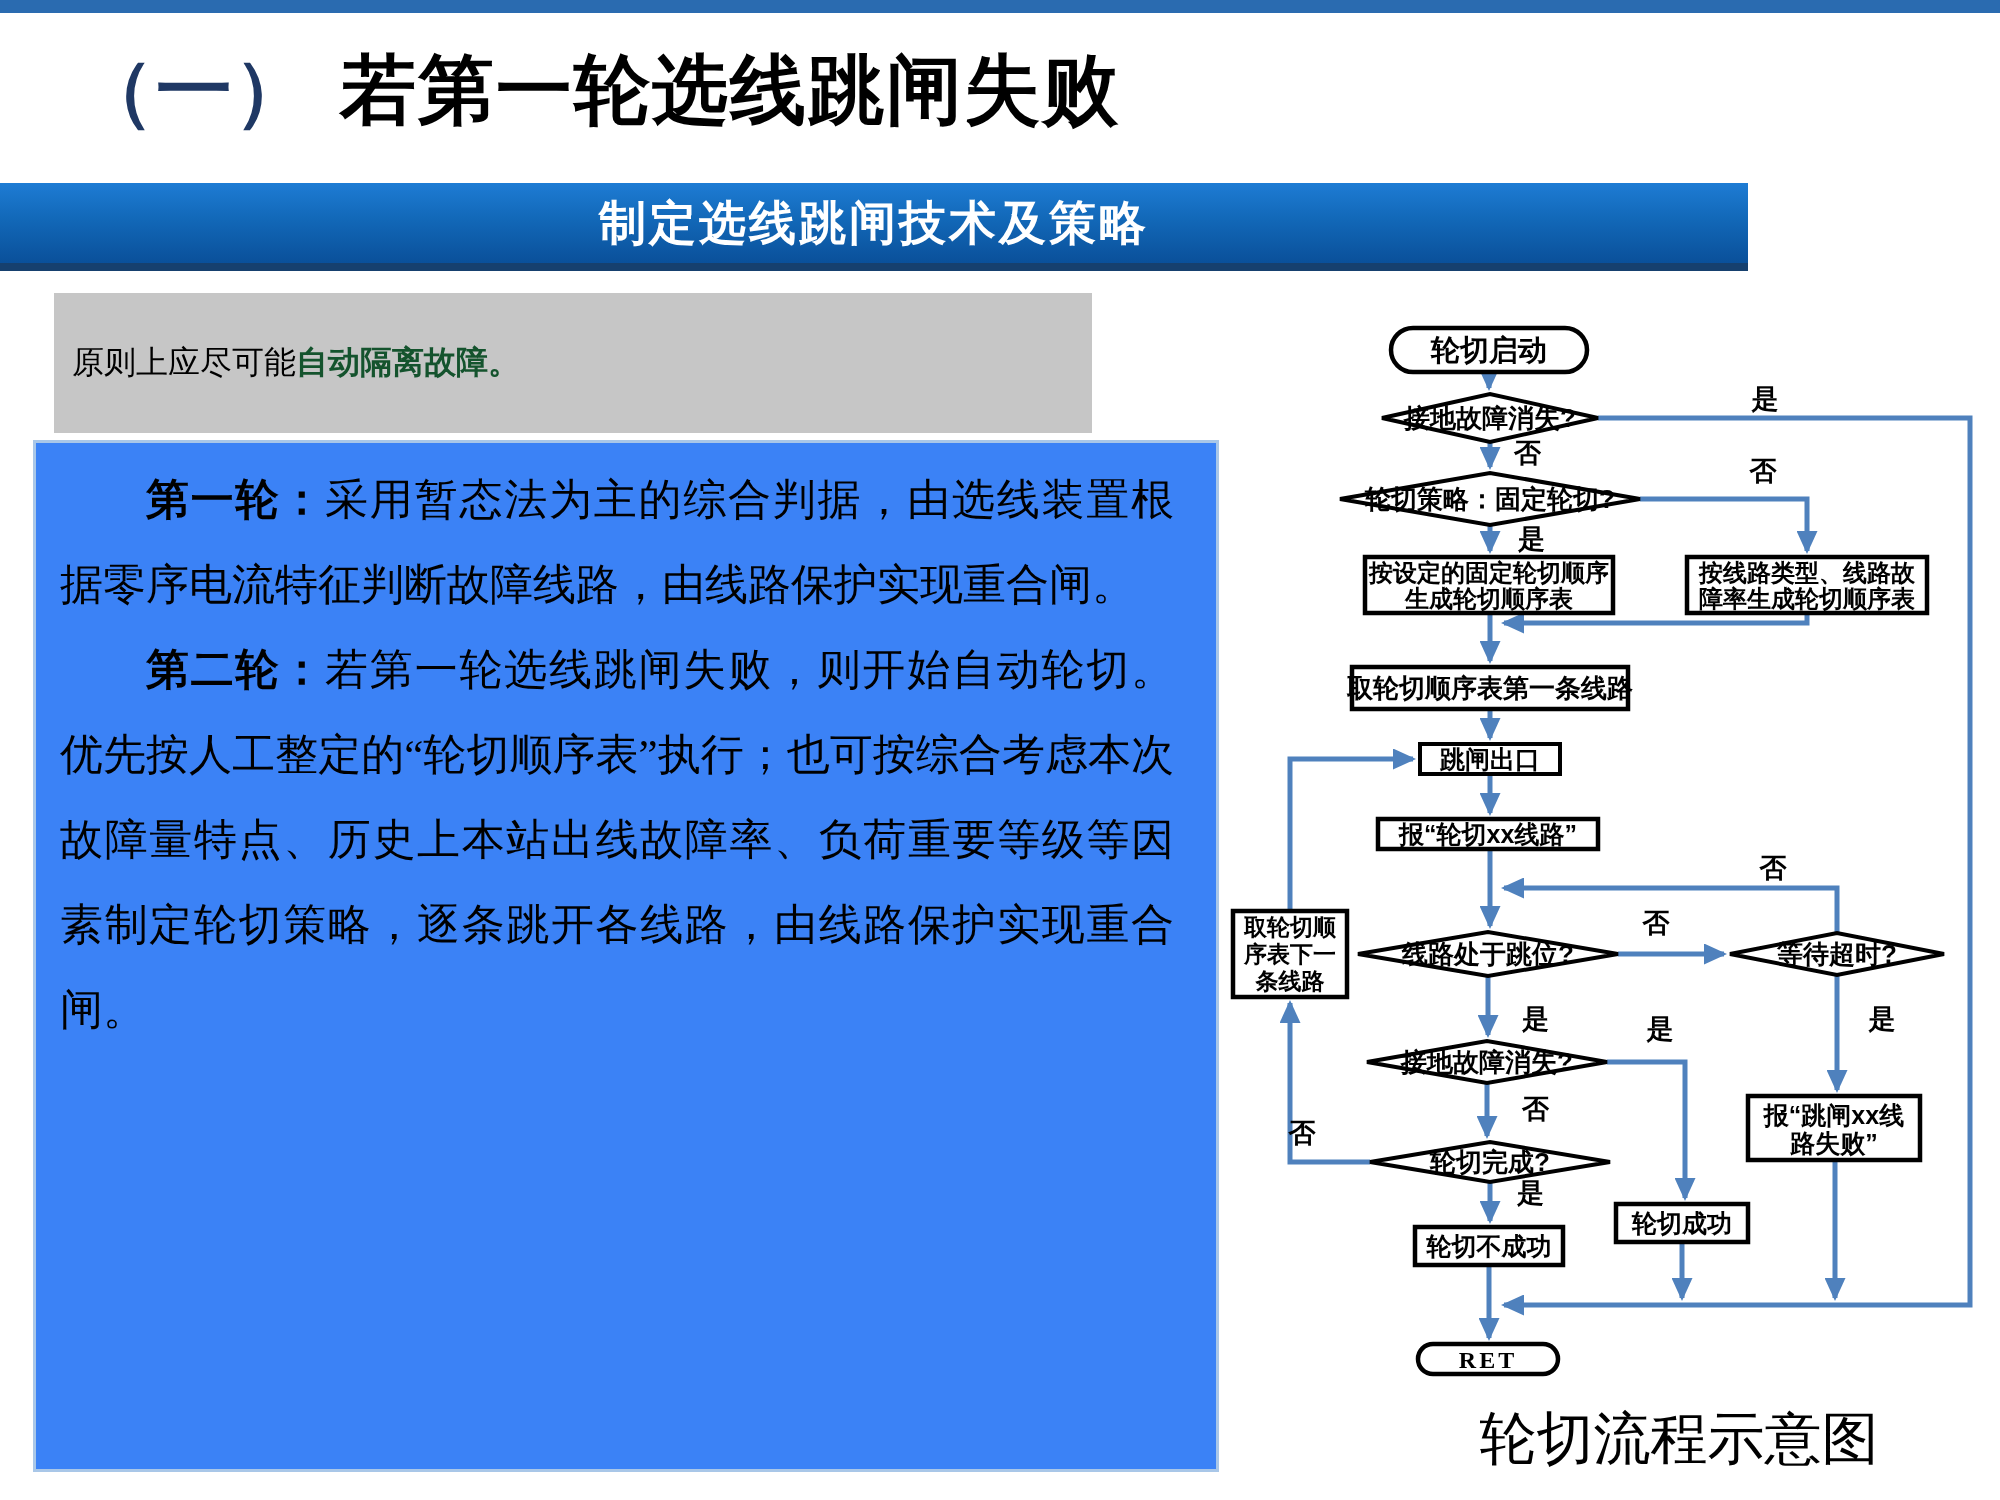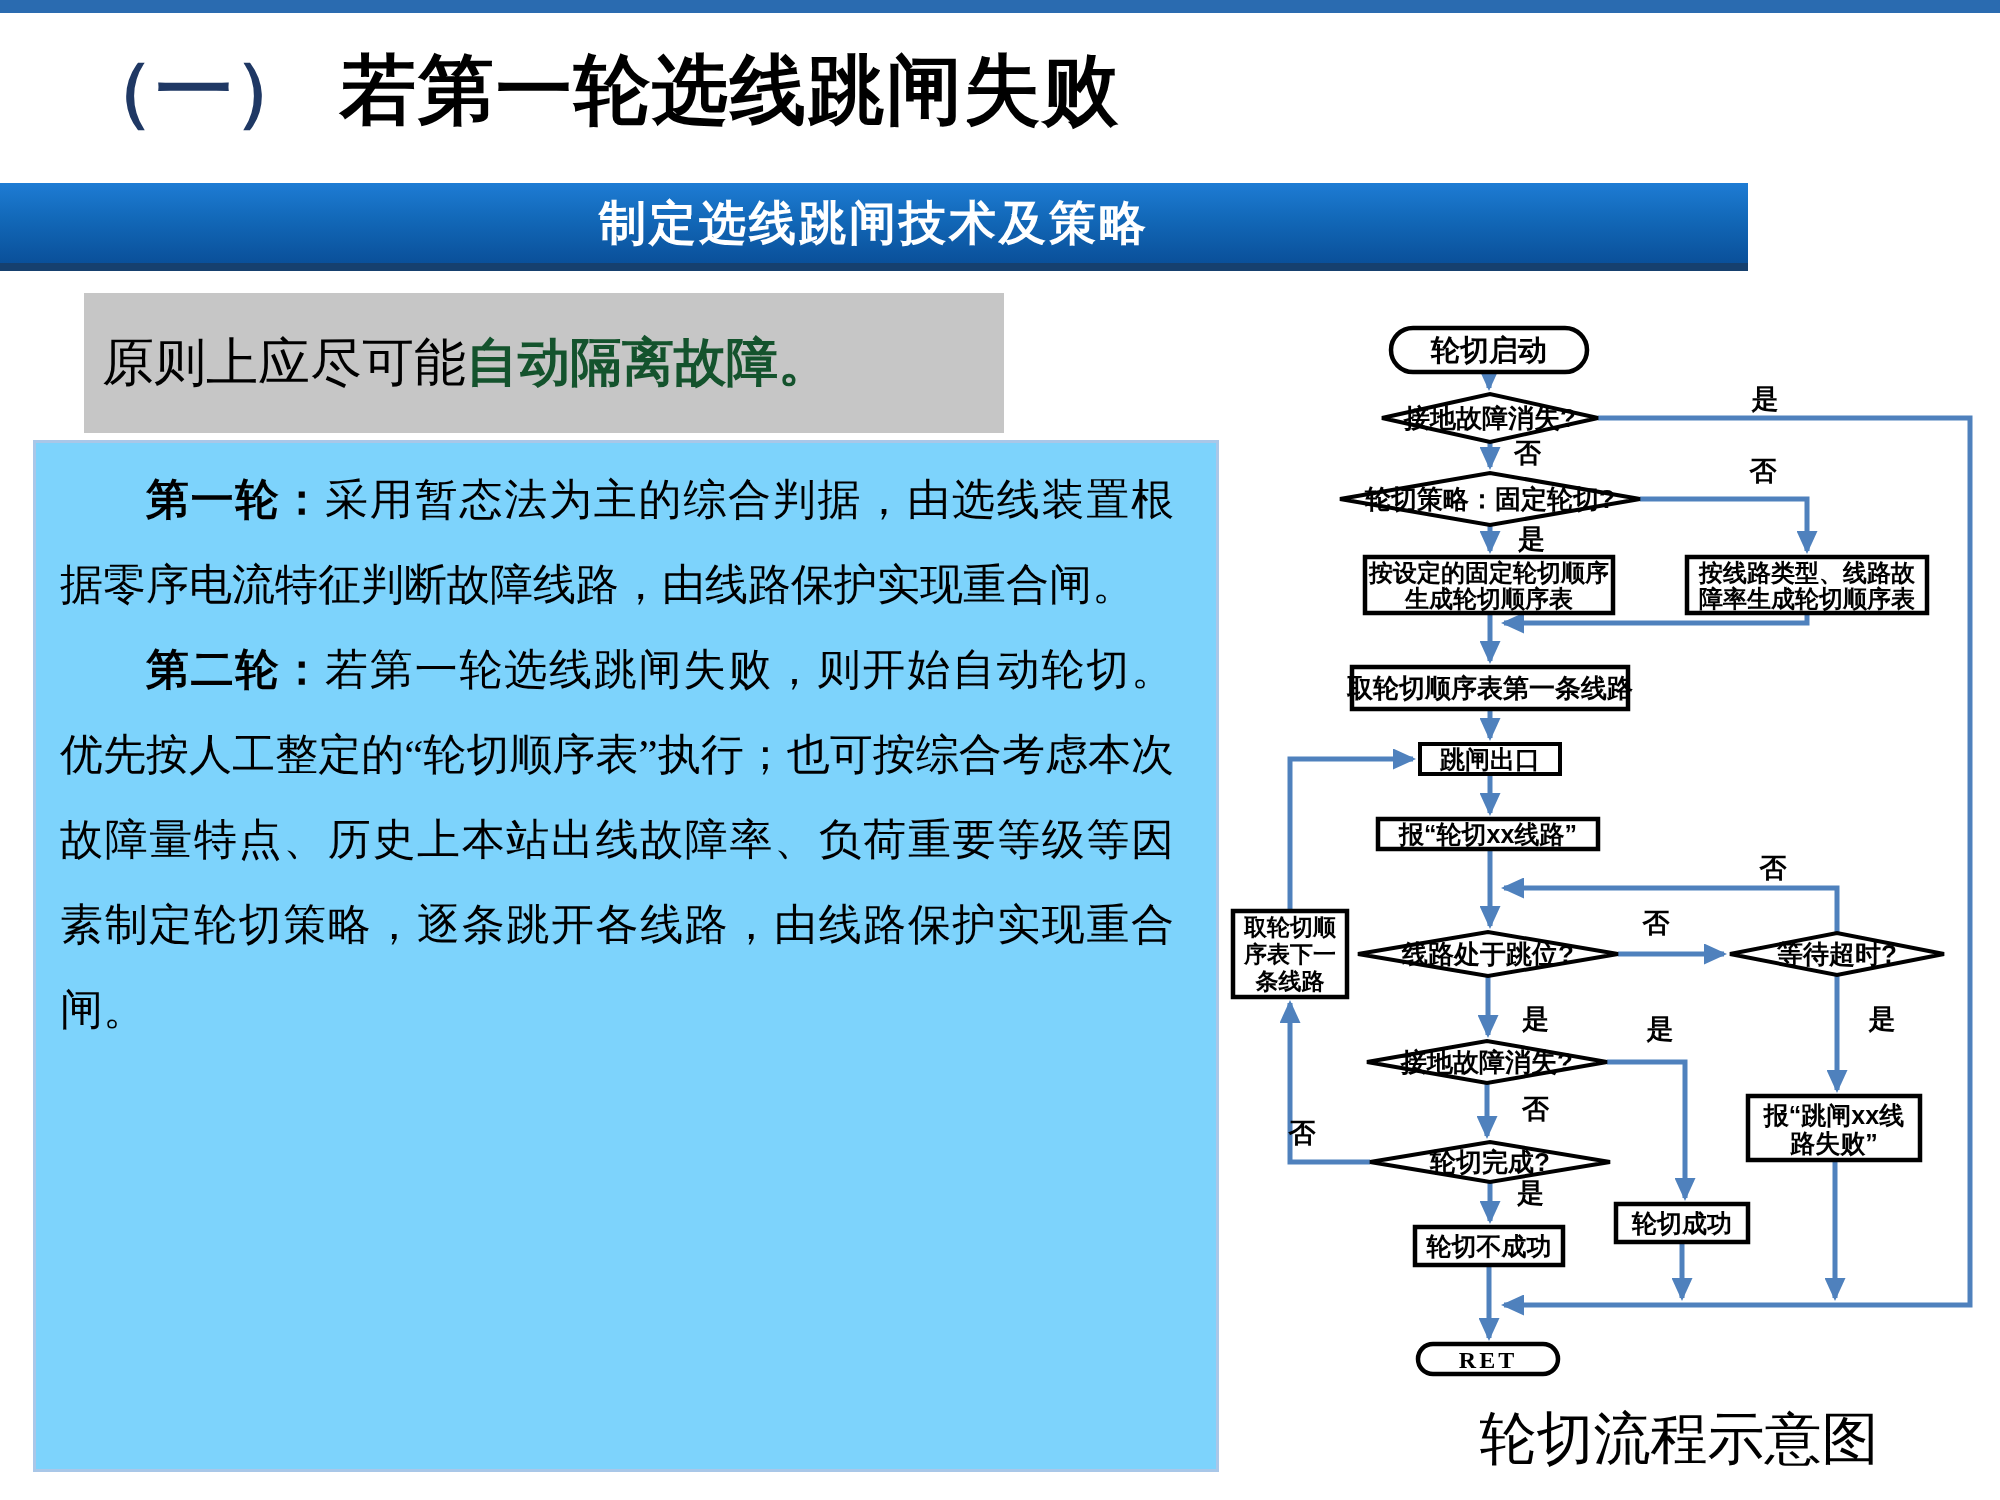--- a/index.html
+++ b/index.html
@@ -7,25 +7,25 @@
        font-family:"Liberation Sans", sans-serif;}
   .top-bar{position:absolute;left:0;top:0;width:2000px;height:13px;background:#2a6bb0;}
   .slide-title{position:absolute;left:78px;top:40px;font-size:76px;font-weight:bold;color:#000;
        letter-spacing:2px;white-space:nowrap;}
   .slide-title .num{color:#1f3864;margin-right:28px;}
   .banner{position:absolute;left:0;top:183px;width:1748px;height:80px;
        background:linear-gradient(180deg,#1e7cd4 0%,#1268b8 45%,#0a509a 100%);
        border-bottom:8px solid #16406e;
        display:flex;align-items:center;justify-content:center;}
   .banner .banner-text{color:#ffffff;font-size:47px;font-weight:bold;letter-spacing:3px;}
-  .highlight-box{position:absolute;left:54px;top:293px;width:920px;height:140px;background:#c6c6c6;
+  .highlight-box{position:absolute;left:54px;top:293px;width:1038px;height:140px;background:#c6c6c6;
        display:flex;align-items:center;padding-left:18px;box-sizing:border-box;
-       font-size:52px;white-space:nowrap;margin-left:30px;}
+       font-size:32px;white-space:nowrap;}
   .highlight-box .em{color:#14532d;font-weight:bold;}
-  .body-box{position:absolute;left:33px;top:440px;width:1186px;height:1032px;background:#7dd3fc;
+  .body-box{position:absolute;left:33px;top:440px;width:1186px;height:1032px;background:#3b82f6;
        border:3px solid #a9c7e8;box-sizing:border-box;padding:14px 42px 0 24px;
        font-family:"Liberation Serif","DejaVu Serif",serif;font-size:43px;line-height:85px;
        color:#000;text-align:justify;}
   .body-box p{margin:0;text-indent:86px;}
   .body-box .phead{font-weight:bold;}
   .flowchart{position:absolute;left:1230px;top:310px;width:770px;height:1180px;}
   svg text{font-family:"Liberation Sans",sans-serif;fill:#000;}
   .node-label{font-weight:bold;}
   .edge-label{font-weight:bold;font-size:27px;}
   .ret-label{font-family:"Liberation Serif","DejaVu Serif",serif;font-weight:bold;letter-spacing:3px;}

